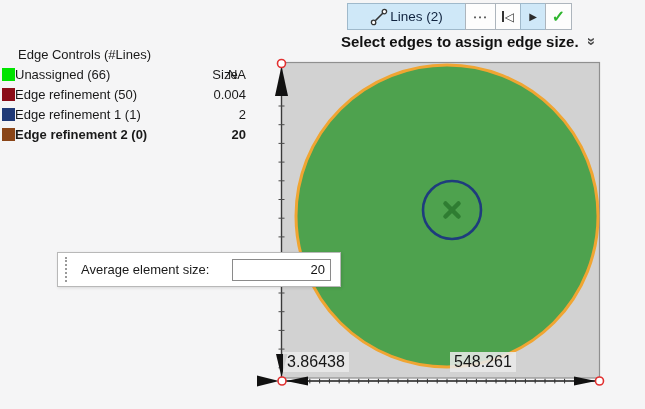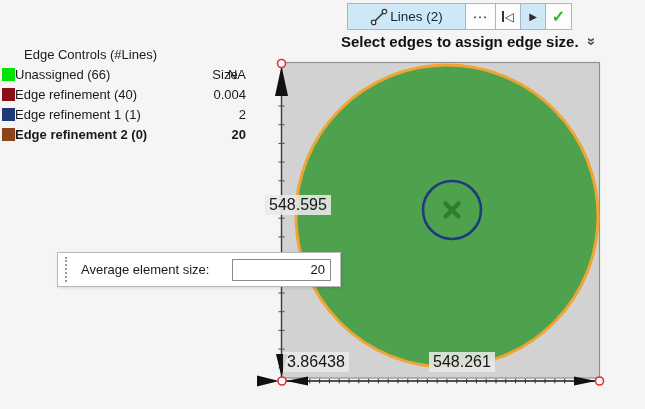--- a/index.html
+++ b/index.html
@@ -26,39 +26,39 @@
 
   
   .instruction { position:absolute; left:341px; top:33px; display:flex; align-items:flex-end; }
   .instruction .txt { font-size:15px; font-weight:bold; color:#111; }
   .chevrons { margin-left:9px; color:#4a4a4a; font-size:15px; font-weight:bold;
               display:inline-block; transform:rotate(90deg); }
 
   
   .legend { position:absolute; left:0; top:44px; width:254px; font-size:13px; color:#1a1a1a; }
   .lg-head { display:flex; height:20px; align-items:center; }
-  .lg-title { flex:1; padding-left:24px; }
+  .lg-title { flex:1; padding-left:18px; }
   .lg-size-h { width:58px; text-align:center;margin-top:40px; }
   .lg-row { display:flex; height:20px; align-items:center; }
   .sw { width:13px; height:13px; margin-left:2px; flex:0 0 13px; }
   .lg-label { flex:1; padding-left:0; white-space:nowrap; }
   .lg-val { width:58px; text-align:right; padding-right:8px; }
   .lg-row.bold .lg-label, .lg-row.bold .lg-val { font-weight:bold; }
 
   
   #scene { position:absolute; left:0; top:0; width:645px; height:409px; }
 
   
   .dim {
     position:absolute; font-size:16px; color:#161616;
     background:rgba(233,233,233,0.88); padding:1px 4px; white-space:nowrap;
   }
   .dim-left   { left:265px; top:195px; }
   .dim-offset { left:283px; top:352px; }
-  .dim-bottom { left:429px; top:352px; }
+  .dim-bottom { left:450px; top:352px; }
 
   
   .dialog {
     position:absolute; left:57px; top:252px; width:284px; height:35px;
     background:#ffffff; border:1px solid #b8b8b8; display:flex; align-items:center;
     box-shadow:1px 1px 3px rgba(0,0,0,0.12);
   }
   .drag-handle { width:3px; height:25px; margin-left:7px; border-left:2px dotted #9a9a9a; }
   .dlg-label { margin-left:13px; font-size:13px; color:#1a1a1a; white-space:nowrap; }
   .dlg-input {
@@ -106,21 +106,21 @@
       <span class="lg-title">Edge Controls (#Lines)</span>
       <span class="lg-size-h">Size</span>
     </div>
     <div class="lg-row">
       <span class="sw" style="background-color: rgb(0, 228, 0);"></span>
       <span class="lg-label">Unassigned (66)</span>
       <span class="lg-val">NA</span>
     </div>
     <div class="lg-row">
       <span class="sw" style="background-color: rgb(139, 13, 24);"></span>
-      <span class="lg-label">Edge refinement (40)</span>
+      <span class="lg-label">Edge refinement (50)</span>
       <span class="lg-val">0.004</span>
     </div>
     <div class="lg-row">
       <span class="sw" style="background-color: rgb(32, 58, 119);"></span>
       <span class="lg-label">Edge refinement 1 (1)</span>
       <span class="lg-val">2</span>
     </div>
     <div class="lg-row bold">
       <span class="sw" style="background-color: rgb(138, 69, 24);"></span>
       <span class="lg-label">Edge refinement 2 (0)</span>
@@ -196,21 +196,20 @@
     <polygon points="281.5,377 276,354 287.5,354" fill="#111"></polygon>
     <polygon points="279,381 257,375.5 257,386.5" fill="#111"></polygon>
     <polygon points="286,381 308,376.5 308,385.5" fill="#111"></polygon>
     <polygon points="596,381 574,376.5 574,385.5" fill="#111"></polygon>
 
     <circle cx="281.5" cy="63.5" r="4" fill="#fff" stroke-width="1.6" stroke="#e23030"></circle>
     <circle cx="282" cy="381" r="4" fill="#fff" stroke-width="1.6" stroke="#e23030"></circle>
     <circle cx="599.5" cy="381" r="4" fill="#fff" stroke-width="1.6" stroke="#e23030"></circle>
   </svg>
 
-  <div class="dim dim-left">548.595</div>
   <div class="dim dim-offset">3.86438</div>
   <div class="dim dim-bottom">548.261</div>
 
   <div class="dialog">
     <div class="drag-handle"></div>
     <span class="dlg-label">Average element size:</span>
     <input class="dlg-input" type="text" value="20" style="">
   </div>
 
 </div>

